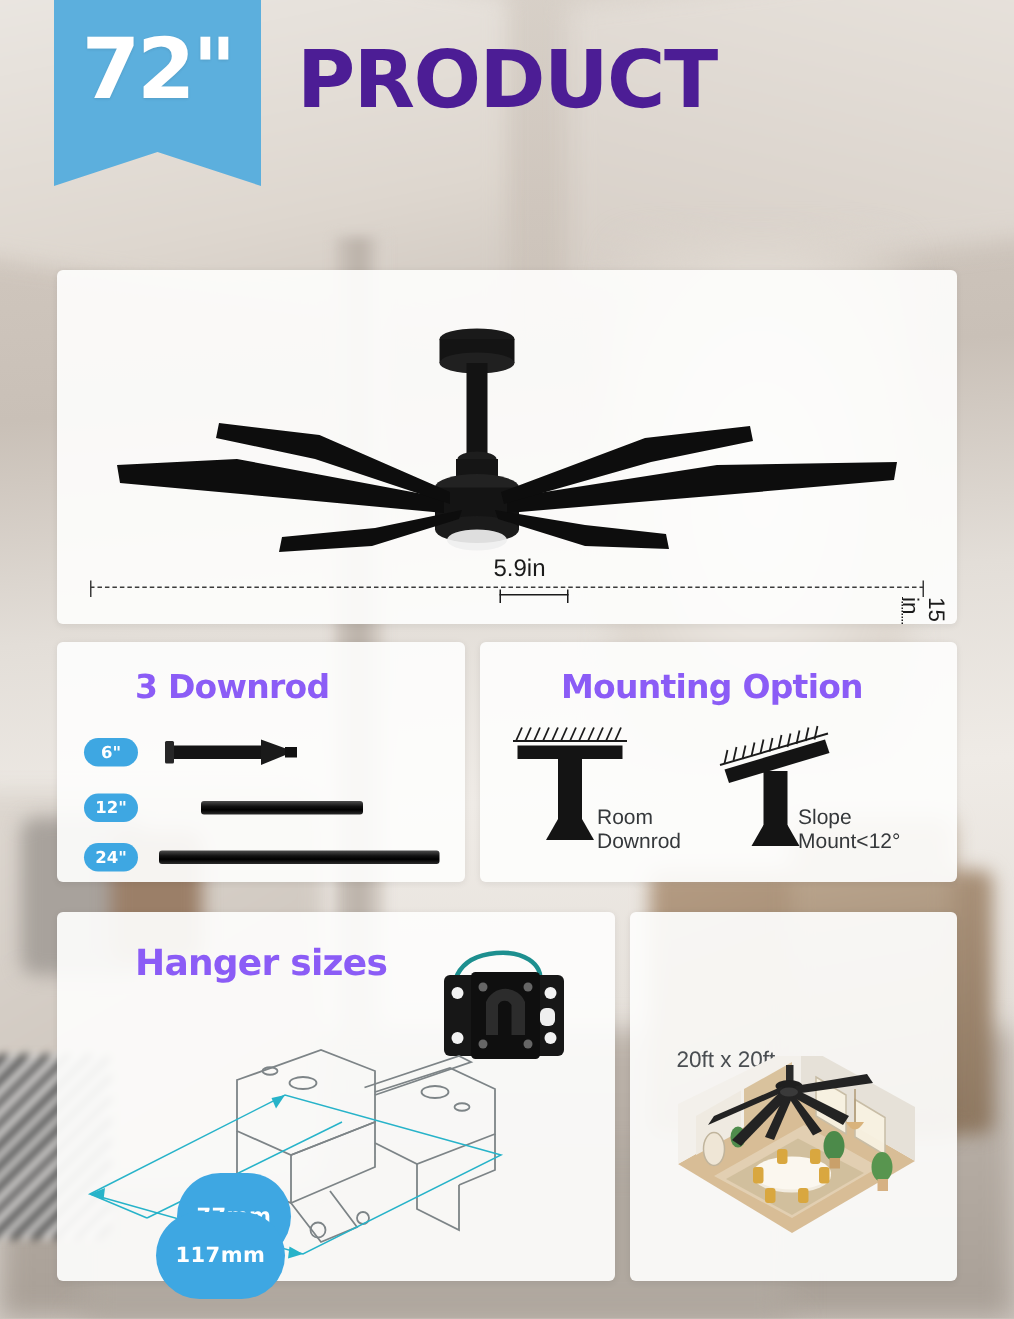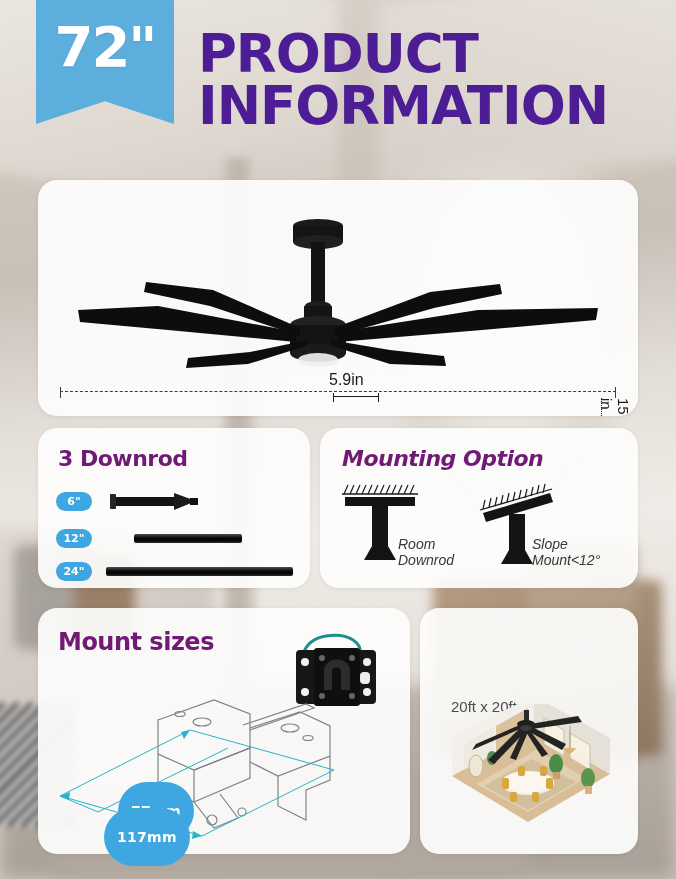--- a/index.html
+++ b/index.html
@@ -104,30 +104,31 @@
     font-size:53px;
     line-height:0.98;
     letter-spacing:-1px;
   }
   .title-l2 { display:block; }
 
   
   .card {
     position:absolute;
     background:rgba(253,253,252,0.93);
-    border-radius:19px;
+    border-radius:4px;
     box-shadow:0 1px 5px rgba(0,0,0,.07);
     z-index:2;
     overflow:hidden;
   }
   .card-title {
     font-family:"DejaVu Sans", sans-serif;
     font-weight:bold;
-    color:#701a75;
+    color:#8b5cf6;
     letter-spacing:-0.5px;
+    margin-left:32px;
   }
 
   
   #fan-card { left:38px; top:180px; width:600px; height:236px; }
   .dim-text {
     position:absolute;
     font-family:"Liberation Sans", sans-serif;
     color:#1b1b1b;
     font-size:16px;
   }
@@ -180,21 +181,21 @@
     text-align:center;
     display:inline-block;
   }
   .rod-pill { width:36px; font-size:11px; padding:3px 0; }
   .rod-bar {
     background:linear-gradient(180deg,#4d4d4d 0%,#111 40%,#000 65%,#2b2b2b 100%);
     border-radius:2px;
   }
 
   
-  #mount-card { left:320px; top:428px; width:318px; height:160px;font-style:italic; }
+  #mount-card { left:320px; top:428px; width:318px; height:160px; }
   #mount-card .card-title { position:absolute; left:22px; top:18px; font-size:22px; }
   .mount-label {
     position:absolute;
     font-family:"Liberation Sans", sans-serif;
     color:#35383b;
     font-size:14px;
     line-height:1.15;
   }
   #flat-label  { left:78px; top:108px; }
   #slope-label { left:212px; top:108px; }
@@ -235,21 +236,20 @@
   <div class="table"></div>
   <div class="chair"></div>
 </div>
 
 <div class="header">
   <div class="ribbon">
     <span class="ribbon-label">72"</span>
   </div>
   <div class="title-block">
     <span class="title-l1">PRODUCT</span>
-    <span class="title-l2">INFORMATION</span>
   </div>
 </div>
 
 <div class="card" id="fan-card">
 
   <svg class="fan-svg" viewBox="0 0 600 236">
 
     <ellipse cx="280" cy="46" rx="25" ry="7" fill="#1a1a1a"></ellipse>
     <rect x="255" y="46" width="50" height="16" fill="#141414"></rect>
     <ellipse cx="280" cy="62" rx="25" ry="7" fill="#202020"></ellipse>
@@ -359,21 +359,21 @@
     <span>Room</span><br>
     <span>Downrod</span>
   </span>
   <span class="mount-label" id="slope-label">
     <span>Slope</span><br>
     <span>Mount&lt;12°</span>
   </span>
 </div>
 
 <div class="card" id="hanger-card">
-  <span class="card-title">Mount sizes</span>
+  <span class="card-title">Hanger sizes</span>
 
   <svg width="132" height="86" style="position:absolute;left:218px;top:16px;">
     <path d="M52 58 C40 38 46 16 70 12 C94 8 106 20 104 30" fill="none" stroke="#1d8f8f" stroke-width="3"></path>
     <rect x="40" y="26" width="24" height="54" rx="4" fill="#171717"></rect>
     <rect x="96" y="26" width="24" height="54" rx="4" fill="#171717"></rect>
     <rect x="58" y="24" width="46" height="58" rx="3" fill="#0f0f0f"></rect>
     <path d="M68 44 a14 14 0 0 1 26 0 v22 h-9 v-20 a5 5 0 0 0 -9 0 v20 h-8z" fill="#2c2c2c"></path>
     <circle cx="49" cy="38" r="4" fill="#f3f3f3"></circle>
     <circle cx="49" cy="68" r="4" fill="#f3f3f3"></circle>
     <circle cx="111" cy="38" r="4" fill="#f3f3f3"></circle>

